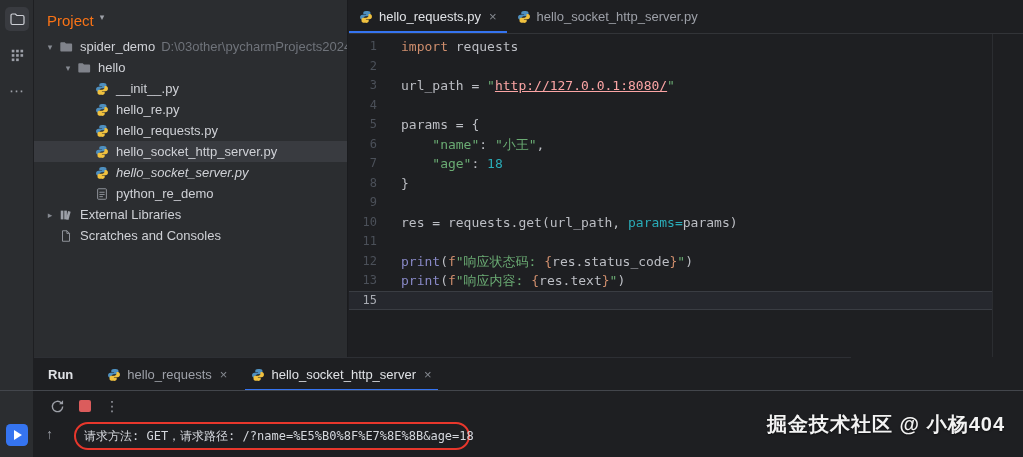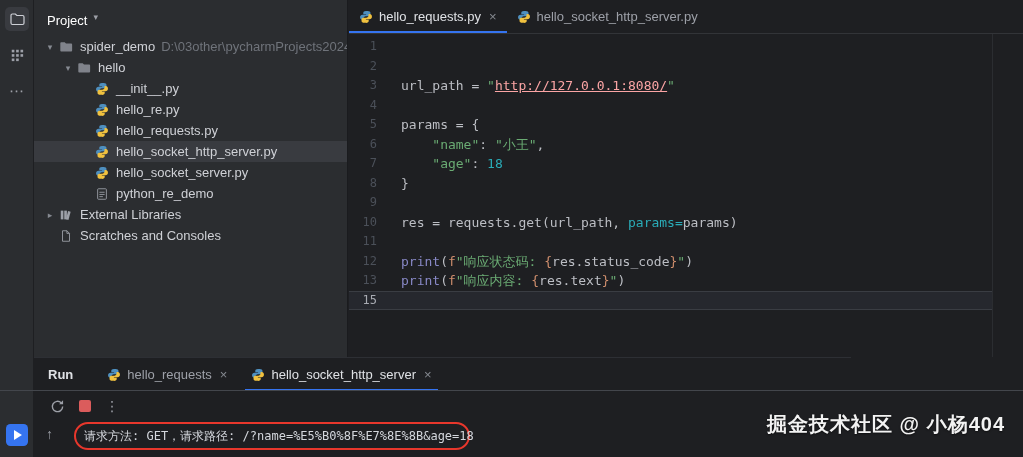--- a/index.html
+++ b/index.html
@@ -13,21 +13,21 @@
   .strip-icon{width:24px;height:24px;display:flex;align-items:center;justify-content:center;
     border-radius:5px;color:#9da0a8;margin-bottom:12px;font-size:15px;cursor:default;}
   .strip-icon.active{background:#393b40;}
   .strip-spacer{flex:1;}
   .strip-run{margin-bottom:10px;}
 
   
   .project-panel{position:absolute;left:34px;top:0;width:314px;height:357px;background:#2b2d30;
     border-right:1px solid #1a1b1e;box-sizing:border-box;overflow:hidden;}
   .panel-header{height:34px;display:flex;align-items:center;padding-left:13px;gap:6px;}
-  .panel-title{color:#ffffff;font-size:13px;margin-top:6px;}
+  .panel-title{color:#f97316;font-size:15px;margin-top:6px;}
   .chev-sm{color:#9da0a8;font-size:9px;}
   .tree{margin-top:2px;}
   .tree-row{height:21px;display:flex;align-items:center;white-space:nowrap;overflow:hidden;
     font-size:13px;color:#cfd1d6;cursor:default;}
   .tree-row.selected{background:#393b40;}
   .chev{width:16px;flex:none;text-align:center;font-size:9px;color:#868a91;}
   .ticon{width:16px;height:16px;flex:none;margin-right:6px;display:flex;align-items:center;justify-content:center;}
   .tlabel{flex:none;}
   .thint{color:#6f737a;margin-left:6px;flex:none;}
 
@@ -175,21 +175,21 @@
         <div class="tree-row selected" style="padding-left: 44px;">
           <span class="chev"></span>
           <span class="ticon">
             <svg width="14" height="14" viewBox="0 0 16 16">
               <path fill="#4e8fbf" d="M7.9 1.2c-1.9 0-3 .8-3 2.1v1.6h3.2v.6H3.9c-1.5 0-2.7 1.1-2.7 2.9 0 1.8 1.1 2.9 2.6 2.9h1.3V9.6c0-1.4 1.2-2.5 2.7-2.5h3.3c1.2 0 2-.9 2-2.1V3.3c0-1.3-1.3-2.1-3-2.1H7.9z"></path>
               <path fill="#f0c13f" d="M8.1 14.8c1.9 0 3-.8 3-2.1v-1.6H7.9v-.6h4.2c1.5 0 2.7-1.1 2.7-2.9 0-1.8-1.1-2.9-2.6-2.9h-1.3v1.7c0 1.4-1.2 2.5-2.7 2.5H4.9c-1.2 0-2 .9-2 2.1v1.6c0 1.3 1.3 2.1 3 2.1h2.2z"></path>
             </svg>
           </span>
           <span class="tlabel">hello_socket_http_server.py</span>
         </div>
-        <div class="tree-row" style="padding-left: 44px;">
+        <div class="tree-row" style="padding-left: 44px; font-style: italic;">
           <span class="chev"></span>
           <span class="ticon">
             <svg width="14" height="14" viewBox="0 0 16 16">
               <path fill="#4e8fbf" d="M7.9 1.2c-1.9 0-3 .8-3 2.1v1.6h3.2v.6H3.9c-1.5 0-2.7 1.1-2.7 2.9 0 1.8 1.1 2.9 2.6 2.9h1.3V9.6c0-1.4 1.2-2.5 2.7-2.5h3.3c1.2 0 2-.9 2-2.1V3.3c0-1.3-1.3-2.1-3-2.1H7.9z"></path>
               <path fill="#f0c13f" d="M8.1 14.8c1.9 0 3-.8 3-2.1v-1.6H7.9v-.6h4.2c1.5 0 2.7-1.1 2.7-2.9 0-1.8-1.1-2.9-2.6-2.9h-1.3v1.7c0 1.4-1.2 2.5-2.7 2.5H4.9c-1.2 0-2 .9-2 2.1v1.6c0 1.3 1.3 2.1 3 2.1h2.2z"></path>
             </svg>
           </span>
           <span class="tlabel">hello_socket_server.py</span>
         </div>
         <div class="tree-row" style="padding-left: 44px;">
@@ -244,21 +244,21 @@
           <span class="tab-icon">
             <svg width="14" height="14" viewBox="0 0 16 16">
               <path fill="#4e8fbf" d="M7.9 1.2c-1.9 0-3 .8-3 2.1v1.6h3.2v.6H3.9c-1.5 0-2.7 1.1-2.7 2.9 0 1.8 1.1 2.9 2.6 2.9h1.3V9.6c0-1.4 1.2-2.5 2.7-2.5h3.3c1.2 0 2-.9 2-2.1V3.3c0-1.3-1.3-2.1-3-2.1H7.9z"></path>
               <path fill="#f0c13f" d="M8.1 14.8c1.9 0 3-.8 3-2.1v-1.6H7.9v-.6h4.2c1.5 0 2.7-1.1 2.7-2.9 0-1.8-1.1-2.9-2.6-2.9h-1.3v1.7c0 1.4-1.2 2.5-2.7 2.5H4.9c-1.2 0-2 .9-2 2.1v1.6c0 1.3 1.3 2.1 3 2.1h2.2z"></path>
             </svg>
           </span>
           <span class="tab-label">hello_socket_http_server.py</span>
         </div>
       </div>
     <div class="code-area">
-        <div class="code-line"><span class="lnum">1</span></div>
+        <div class="code-line"><span class="lnum">1</span><span class="lcontent"><span class="tok-kw">import</span><span class="tok-pl"> requests</span></span></div>
         <div class="code-line"><span class="lnum">2</span><span class="lcontent"></span></div>
         <div class="code-line"><span class="lnum">3</span><span class="lcontent"><span class="tok-pl">url_path = </span><span class="tok-str">"</span><span class="tok-stru">http://127.0.0.1:8080/</span><span class="tok-str">"</span></span></div>
         <div class="code-line"><span class="lnum">4</span><span class="lcontent"></span></div>
         <div class="code-line"><span class="lnum">5</span><span class="lcontent"><span class="tok-pl">params = {</span></span></div>
         <div class="code-line"><span class="lnum">6</span><span class="lcontent"><span class="tok-pl">    </span><span class="tok-str">"name"</span><span class="tok-pl">: </span><span class="tok-str">"小王"</span><span class="tok-pl">,</span></span></div>
         <div class="code-line"><span class="lnum">7</span><span class="lcontent"><span class="tok-pl">    </span><span class="tok-str">"age"</span><span class="tok-pl">: </span><span class="tok-num">18</span></span></div>
         <div class="code-line"><span class="lnum">8</span><span class="lcontent"><span class="tok-pl">}</span></span></div>
         <div class="code-line"><span class="lnum">9</span><span class="lcontent"></span></div>
         <div class="code-line"><span class="lnum">10</span><span class="lcontent"><span class="tok-pl">res = requests.get(url_path, </span><span class="tok-param">params=</span><span class="tok-pl">params)</span></span></div>
         <div class="code-line"><span class="lnum">11</span><span class="lcontent"></span></div>

